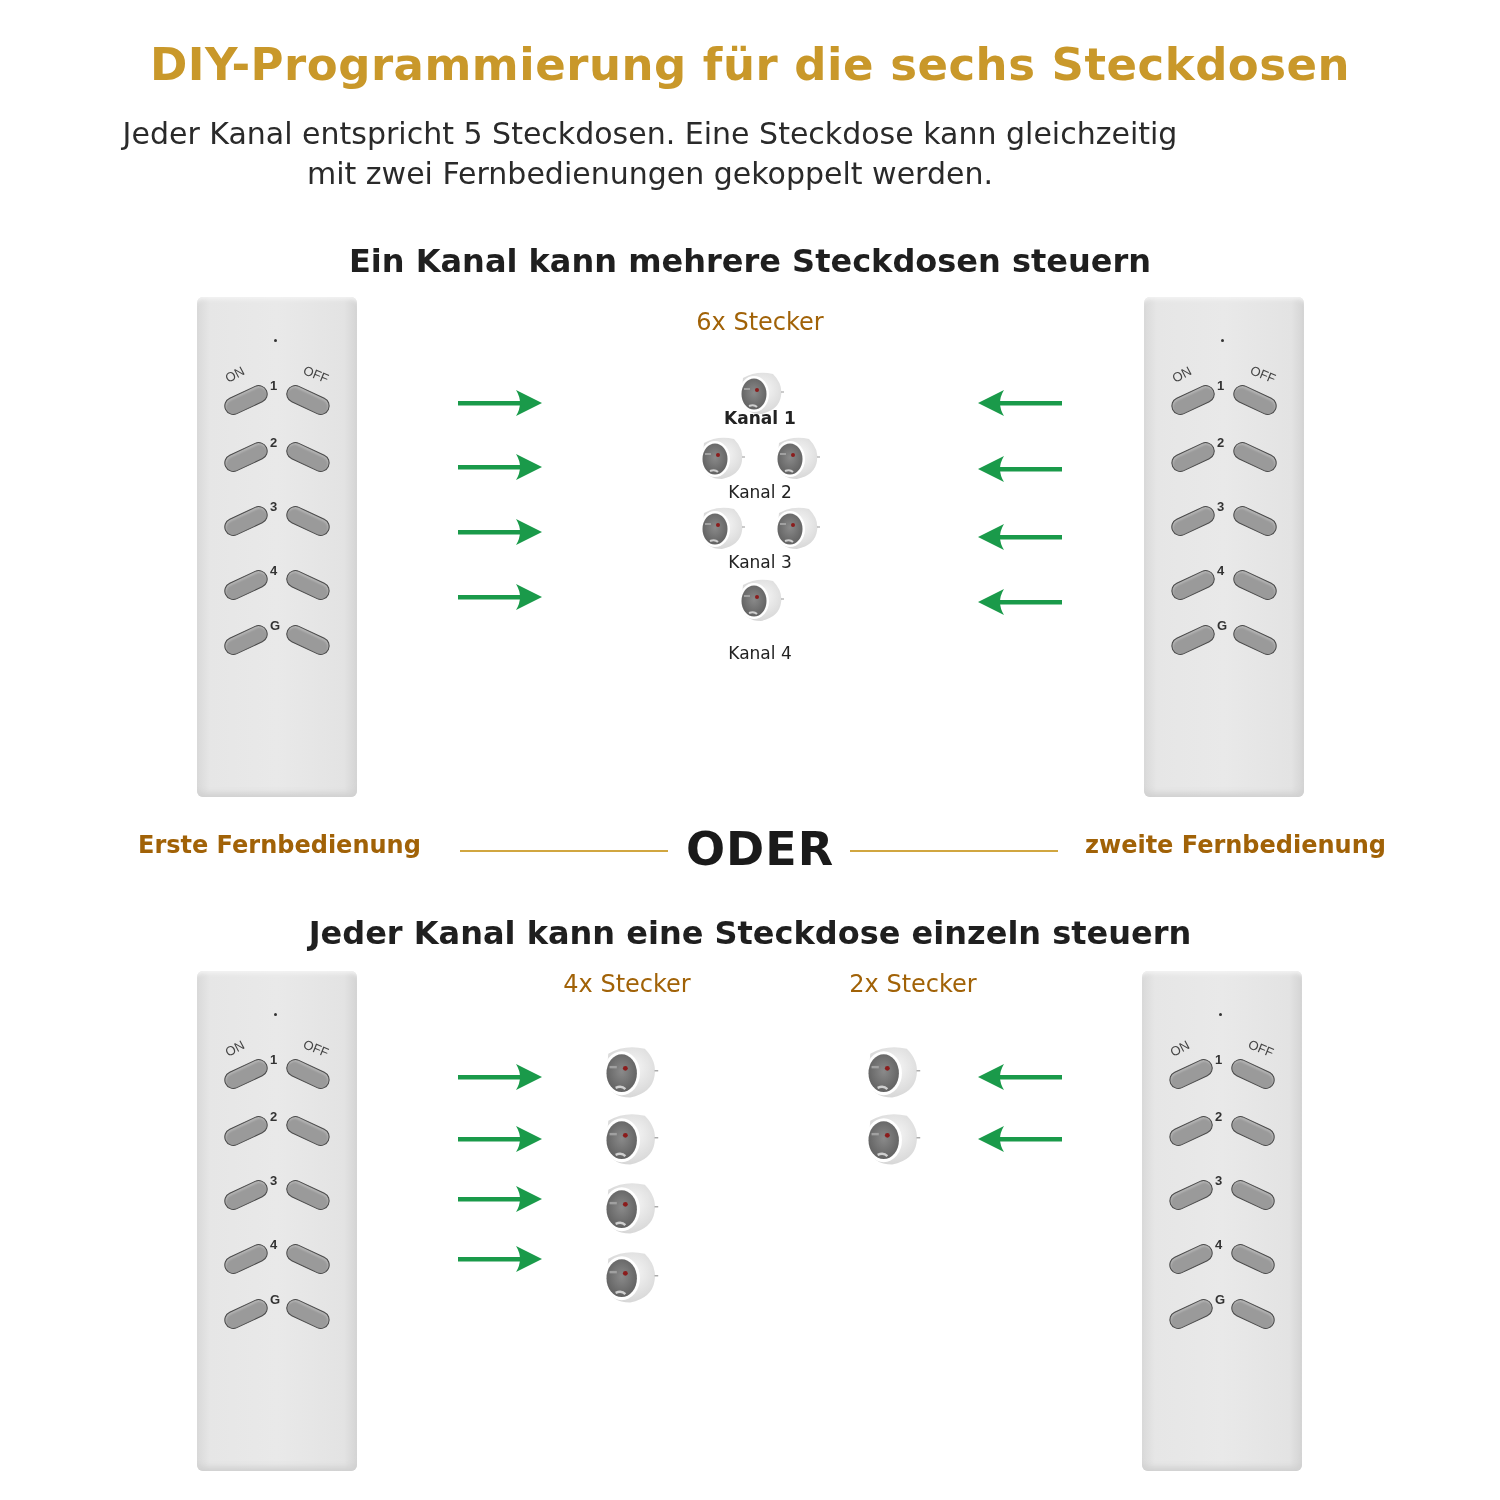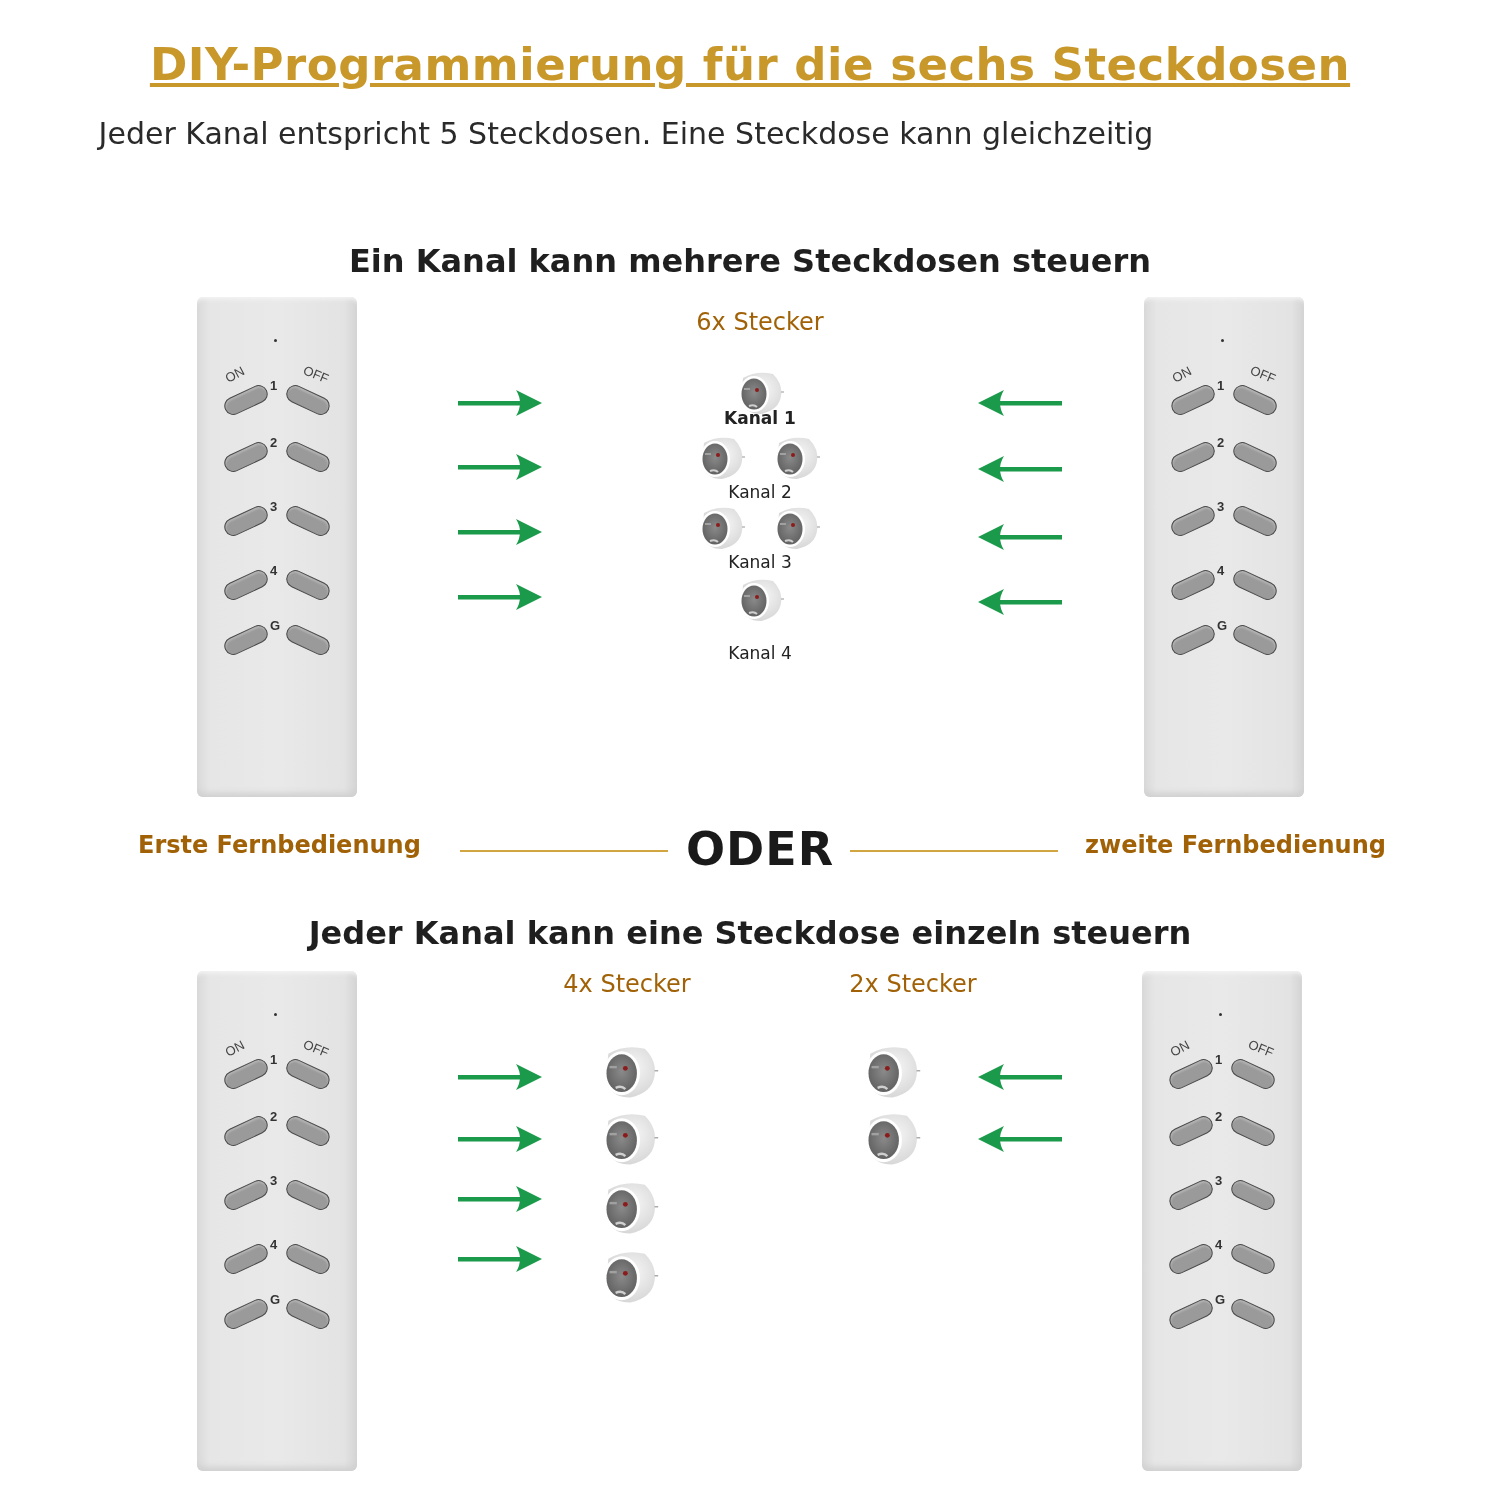--- a/index.html
+++ b/index.html
@@ -1,22 +1,22 @@
 <!DOCTYPE html>
 <html><head>
 <meta charset="utf-8">
 <style>
   html, body { margin: 0; padding: 0; background: #ffffff; }
   body { width: 1500px; height: 1500px; position: relative; overflow: hidden;
          font-family: "DejaVu Sans", "Liberation Sans", sans-serif; color: #1f1f1f; }
   .abs { position: absolute; }
   .title { left: 0; width: 1500px; top: 38px; text-align: center; font-size: 45px; font-weight: bold;
-           color: #c9982a; letter-spacing: 0.5px; text-decoration: underline; }
+           color: #c9982a; letter-spacing: 0.5px; }
   .subtitle { left: 0; width: 1252px; top: 114px; text-align: center; font-size: 30px; line-height: 40px;
-              color: #2a2a2a; }
+              color: #2a2a2a; padding-left: 24px; }
   .section-heading { left: 0; width: 1500px; text-align: center; font-size: 32px; font-weight: bold; color: #1f1f1f; }
   .count-label { font-size: 24px; color: #a16207; text-align: center; }
   .kanal-label { font-size: 17px; color: #222; text-align: center; width: 120px; }
   .remote-label { font-size: 24px; font-weight: bold; color: #a16207; }
   .oder { left: 660px; width: 200px; top: 822px; text-align: center; font-size: 46px; font-weight: bold; color: #1a1a1a; letter-spacing: 1px; }
   .gold-line { height: 1.5px; background: #d1a640; top: 850px; }
 
   
   .remote { width: 160px; height: 500px; border-radius: 6px;
             background: linear-gradient(90deg, #d9d9d9 0%, #e6e6e6 8%, #e9e9e9 50%, #e3e3e3 92%, #d4d4d4 100%);
@@ -67,20 +67,21 @@
       <rect x="9" y="18" width="6" height="2" fill="#a0a0a0"></rect>
       <circle cx="22" cy="20" r="2" fill="#8b1c1c"></circle>
       <path d="M14 36 Q19 34 22 37" stroke="#cfcfcf" stroke-width="2" fill="none"></path>
     </symbol>
   </defs>
 </svg>
 
 <div class="abs title">DIY-Programmierung für die sechs Steckdosen</div>
 <div class="abs subtitle">
   <div>Jeder Kanal entspricht 5 Steckdosen. Eine Steckdose kann gleichzeitig</div>
+  <div>mit zwei Fernbedienungen gekoppelt werden.</div>
 </div>
 
 <div class="abs section-heading" style="top:242px;">Ein Kanal kann mehrere Steckdosen steuern</div>
 
 <div class="abs remote" style="left:197px; top:297px;">
   <div class="led"></div>
   <div class="lbl-on">ON</div>
   <div class="lbl-off">OFF</div>
   <div class="row" style="top:384px; top:86px;">
     <div class="btn on"></div>

